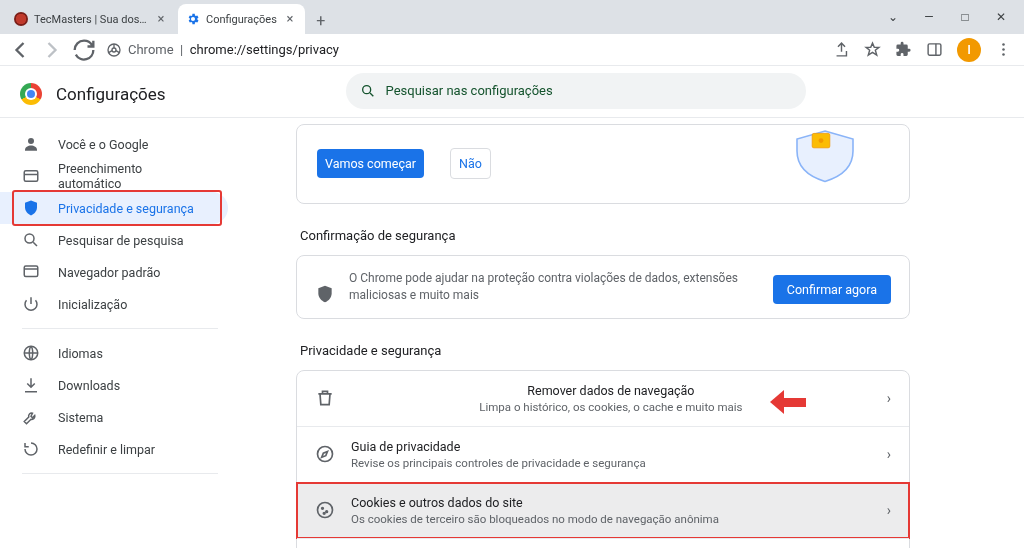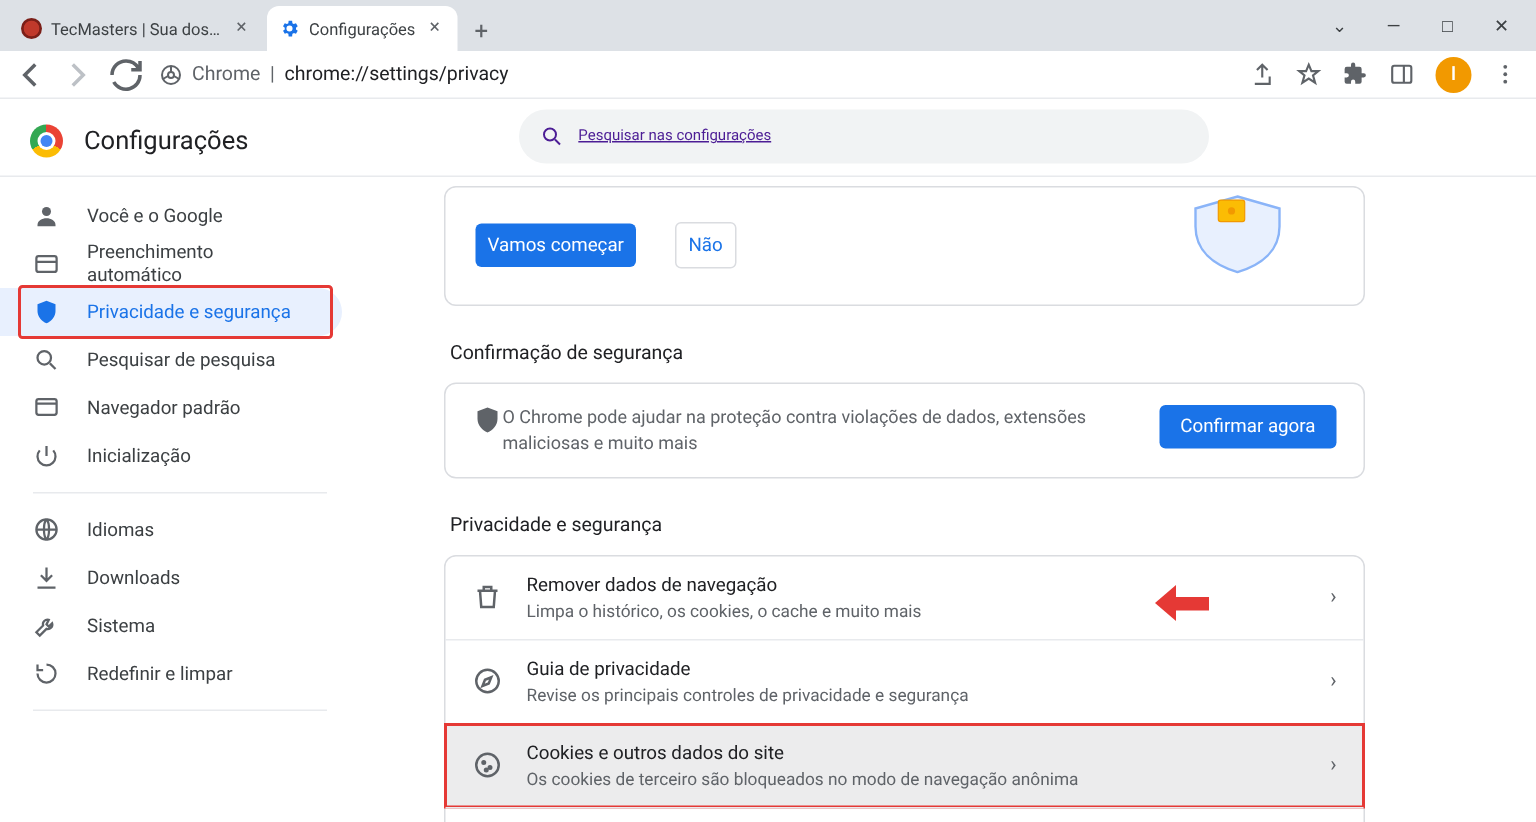--- a/index.html
+++ b/index.html
@@ -31,21 +31,21 @@
   .action-icons { display:flex; align-items:center; gap:14px; padding-right:6px; color:#5f6368; }
   .avatar { width:24px; height:24px; border-radius:50%; background:#f29900; color:#fff; display:flex; align-items:center; justify-content:center; font-size:13px; font-weight:500; }
 
   
   .content { position:absolute; top:70px; left:0; right:0; bottom:0; }
   .settings-header { height:48px; display:flex; align-items:center; border-bottom:1px solid #e8eaed; padding:0 20px; }
   .chrome-logo { width:22px; height:22px; border-radius:50%; background: conic-gradient(#ea4335 0 120deg,#fbbc04 120deg 240deg,#34a853 240deg 360deg); position:relative; margin-right:14px; }
   .chrome-logo::after { content:""; position:absolute; inset:5px; background:#fff; border-radius:50%; }
   .chrome-logo::before { content:""; position:absolute; inset:7px; background:#4285f4; border-radius:50%; z-index:1; }
   .settings-title { font-size:17px; color:#202124; font-weight:400; }
-  .search-box { margin-left:180px; width:460px; height:36px; background:#f1f3f4; border-radius:18px; display:flex; align-items:center; padding:0 14px; color:#4c1d95; font-size:10px; gap:10px; margin-top:-6px;text-decoration:underline; }
+  .search-box { margin-left:180px; width:460px; height:36px; background:#f1f3f4; border-radius:18px; display:flex; align-items:center; padding:0 14px; color:#14532d; font-size:13px; gap:10px; margin-top:-6px; }
 
   
   .main { display:flex; height:calc(100% - 48px); }
   .sidebar { width:240px; padding:10px 0; overflow:auto; }
   .side-item { height:32px; display:flex; align-items:center; padding:0 22px; font-size:12.5px; color:#3c4043; gap:18px; border-radius:0 16px 16px 0; cursor:pointer; margin-right:12px; }
   .side-item .icon { width:18px; height:18px; color:#5f6368; display:flex; align-items:center; justify-content:center; flex:0 0 18px; }
   .side-item.selected { color:#1a73e8; background:#e8f0fe; }
   .side-item.selected .icon { color:#1a73e8; }
   .side-sep { height:1px; background:#e8eaed; margin:8px 22px 8px 22px; }
   .side-highlight { position:relative; }
@@ -54,27 +54,27 @@
   .panel { flex:1; overflow:auto; padding:0 30px 20px 56px; }
   .card { border:1px solid #dadce0; border-radius:8px; }
   .card.intro { padding:14px 20px 16px; display:flex; align-items:center; }
   .intro-btn { background:#1a73e8; color:#fff; padding:7px 8px; border-radius:4px; font-size:12.5px; margin-right:26px; cursor:pointer; }
   .intro-btn.outline { background:#fff; color:#1a73e8; border:1px solid #dadce0; }
   .intro-illu { margin-left:auto; width:120px; height:48px; position:relative; }
   .illu-shield { position:absolute; left:16px; top:-12px; width:80px; height:56px; }
 
   .section-title { font-size:13px; color:#202124; margin:24px 0 12px 4px; font-weight:400; }
 
-  .safety-card { display:flex; align-items:flex-start; padding:14px 18px; }
+  .safety-card { display:flex; align-items:flex-end; padding:14px 18px; gap:14px; }
   .safety-text { flex:1; font-size:12px; color:#5f6368; line-height:1.4; }
   .confirm-btn { background:#1a73e8; color:#fff; padding:7px 14px; border-radius:4px; font-size:12.5px; cursor:pointer; }
 
   .list-card { padding:0; }
   .list-row { display:flex; align-items:center; padding:12px 18px; gap:16px; border-top:1px solid #e8eaed; cursor:pointer; position:relative; }
-  .list-row:first-child { border-top:none; }
+  .list-row:first-child { border-top:none;text-align:center; }
   .list-row.hover { background:#ececed; }
   .row-icon { width:20px; height:20px; color:#5f6368; display:flex; align-items:center; justify-content:center; flex:0 0 20px; }
   .row-text { flex:1; }
   .row-title { font-size:12.5px; color:#202124; }
   .row-sub { font-size:11.5px; color:#5f6368; margin-top:2px; }
   .row-arrow { color:#5f6368; font-size:14px; }
   .row-highlight::after { content:""; position:absolute; inset:-1px; border:2px solid #e53935; pointer-events:none; }
 
   
   .red-arrow { position:absolute; left:770px; top:390px; width:40px; height:24px; }

